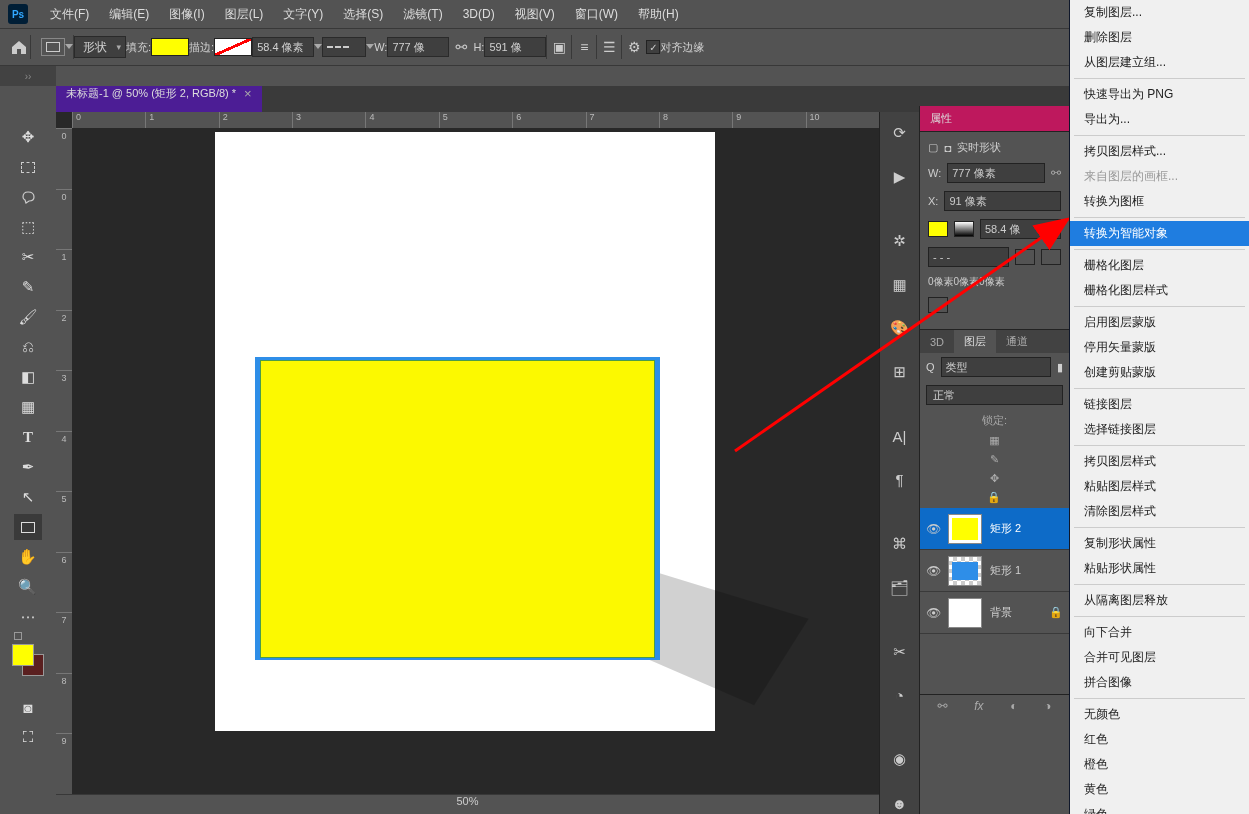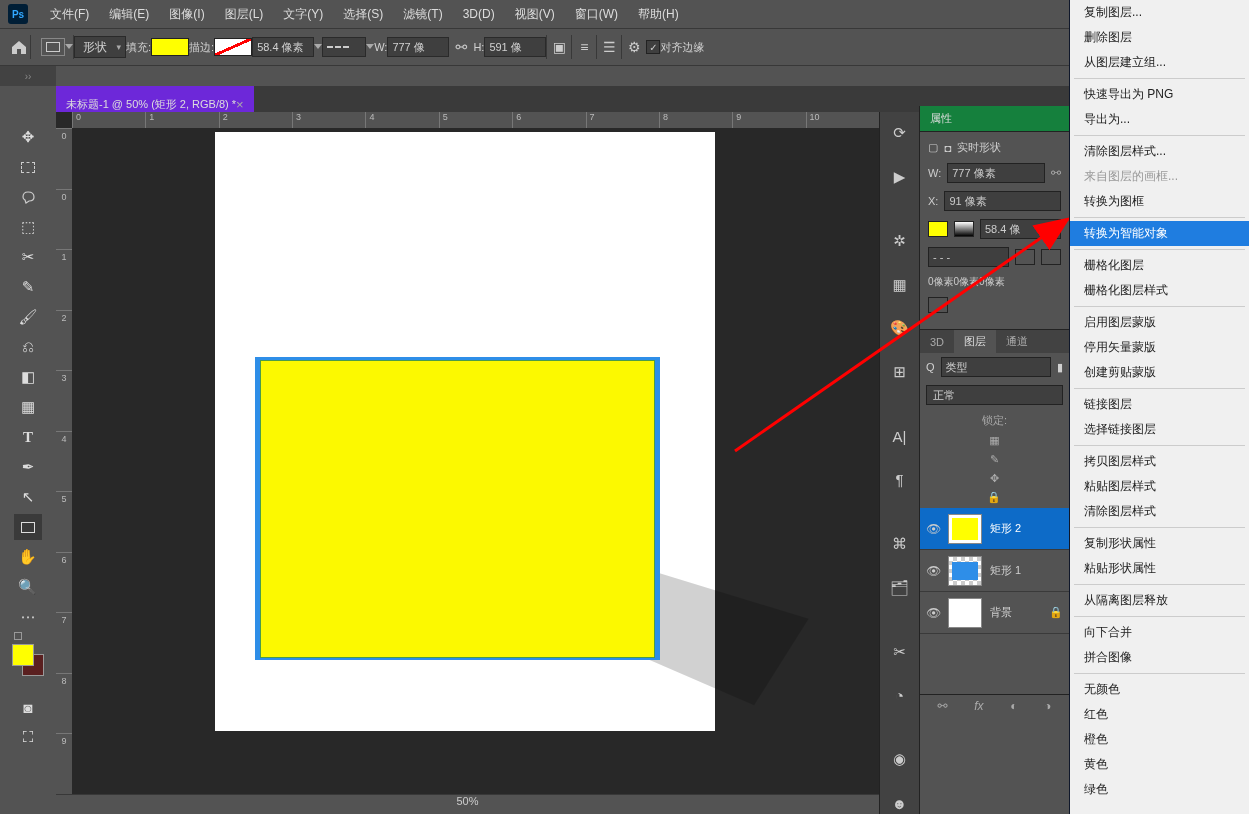--- a/index.html
+++ b/index.html
@@ -23,21 +23,21 @@
   .num-input { width: 62px; height: 20px; background: #3f3f3f; border: 1px solid #2a2a2a; padding: 0 4px; font-size: 11px; display: flex; align-items: center; }
   .opt-label { font-size: 11px; }
   .opt-icon { width: 24px; height: 24px; display: flex; align-items: center; justify-content: center; color: #ccc; font-size: 14px; }
   .check { width: 14px; height: 14px; background: #3f3f3f; border: 1px solid #222; display: inline-flex; align-items: center; justify-content: center; font-size: 10px; color: #ccc; }
   
   
   .collapse-stripe { position:absolute; left:0; top:66px; width:56px; height:20px; background:#424242; display:flex; align-items:center; justify-content:center; color:#888; font-size:10px; z-index:2;}
   
   
   .tabbar { position: absolute; left: 56px; top: 86px; right: 0; height: 26px; background: #3a3a3a; display: flex; align-items: center; }
-  .doc-tab { height: 26px; background: #6d28d9; padding: 0 10px; display: flex; align-items: flex-end; gap: 0; font-size: 11px; color: #ddd; }
+  .doc-tab { height: 26px; background: #4c1d95; padding: 0 10px; display: flex; align-items: flex-start; gap: 8px; font-size: 11px; color: #ddd; }
   .doc-tab .close { color: #aaa; font-size: 13px; }
   
   
   .toolbox { position: absolute; left: 0; top: 86px; width: 56px; bottom: 0; background: #535353; display: flex; flex-direction: column; align-items: center; padding-top: 36px; }
   .tool { width: 28px; height: 26px; margin: 2px 0; display: flex; align-items: center; justify-content: center; color: #ddd; font-size: 15px; position:relative; }
   .tool.active { background: #3a3a3a; }
   .swatches { margin-top: 12px; position: relative; width: 32px; height: 32px; }
   .swatch-fg { position: absolute; left: 0; top: 0; width: 22px; height: 22px; background: #ffff00; border: 1px solid #999; z-index: 2; }
   .swatch-bg { position: absolute; right: 0; bottom: 0; width: 22px; height: 22px; background: #5a2020; border: 1px solid #999; }
   .mini-sw { position:absolute; left:2px; top:-12px; width:8px; height:8px; border:1px solid #999; }
@@ -59,21 +59,21 @@
   
   
   .statusbar { position: absolute; left: 56px; bottom: 0; right: 370px; height: 20px; background: #535353; display: flex; align-items: center; font-size: 11px; color: #ccc; padding: 0 10px; gap: 30px; border-top:1px solid #383838;flex-direction:column;}
   
   
   .right-icons { position: absolute; right: 330px; top: 112px; width: 40px; bottom: 0; background: #424242; display: flex; flex-direction: column; align-items: center; padding-top: 10px; gap: 22px; border-left:1px solid #222; }
   .right-icons .ri { width: 24px; height: 24px; display: flex; align-items: center; justify-content: center; color: #ccc; font-size: 15px; }
   
   
   .right-panels { position: absolute; right: 180px; top: 106px; width: 150px; bottom: 0; background: #535353; border-left:1px solid #222;}
-  .panel-tab { background: #15803d; height: 26px; display: flex; align-items: center; padding: 0 10px; font-size: 11px; color: #ddd; border-bottom: 1px solid #222;}
+  .panel-tab { background: #be185d; height: 26px; display: flex; align-items: center; padding: 0 10px; font-size: 11px; color: #ddd; border-bottom: 1px solid #222;}
   .panel-body { padding: 8px; font-size: 11px; color: #ccc; }
   .prop-row { display: flex; align-items: center; gap: 6px; margin-bottom: 8px; }
   .prop-input { flex:1; height: 20px; background: #3f3f3f; border: 1px solid #222; padding: 0 4px; font-size: 11px; display: flex; align-items: center; }
   .link-ic { font-size:12px; color:#aaa;}
   .sw-small { width:20px; height:16px; border:1px solid #222; }
   
   .layers-tabs { display:flex; height:24px; background:#424242; border-top:1px solid #222;}
   .layers-tabs div { padding:0 10px; display:flex; align-items:center; font-size:11px; color:#aaa;}
   .layers-tabs .act { background:#535353; color:#ddd;}
   .layers-body { font-size:11px;}
@@ -366,21 +366,21 @@
 </div>
 
 <div class="ctx-menu">
   <div class="ctx-item">复制图层...</div>
   <div class="ctx-item">删除图层</div>
   <div class="ctx-item">从图层建立组...</div>
   <div class="ctx-sep"></div>
   <div class="ctx-item">快速导出为 PNG</div>
   <div class="ctx-item">导出为...</div>
   <div class="ctx-sep"></div>
-  <div class="ctx-item">清除图层样式...</div>
+  <div class="ctx-item">拷贝图层样式...</div>
   <div class="ctx-item disabled">来自图层的画框...</div>
   <div class="ctx-item">转换为图框</div>
   <div class="ctx-sep"></div>
   <div class="ctx-item highlight">转换为智能对象</div>
   <div class="ctx-sep"></div>
   <div class="ctx-item">栅格化图层</div>
   <div class="ctx-item">栅格化图层样式</div>
   <div class="ctx-sep"></div>
   <div class="ctx-item">启用图层蒙版</div>
   <div class="ctx-item">停用矢量蒙版</div>
@@ -392,20 +392,21 @@
   <div class="ctx-item">拷贝图层样式</div>
   <div class="ctx-item">粘贴图层样式</div>
   <div class="ctx-item">清除图层样式</div>
   <div class="ctx-sep"></div>
   <div class="ctx-item">复制形状属性</div>
   <div class="ctx-item">粘贴形状属性</div>
   <div class="ctx-sep"></div>
   <div class="ctx-item">从隔离图层释放</div>
   <div class="ctx-sep"></div>
   <div class="ctx-item">向下合并</div>
+  <div class="ctx-item">合并可见图层</div>
   <div class="ctx-item">拼合图像</div>
   <div class="ctx-sep"></div>
   <div class="ctx-item">无颜色</div>
   <div class="ctx-item">红色</div>
   <div class="ctx-item">橙色</div>
   <div class="ctx-item">黄色</div>
   <div class="ctx-item">绿色</div>
 
 </div>
 

